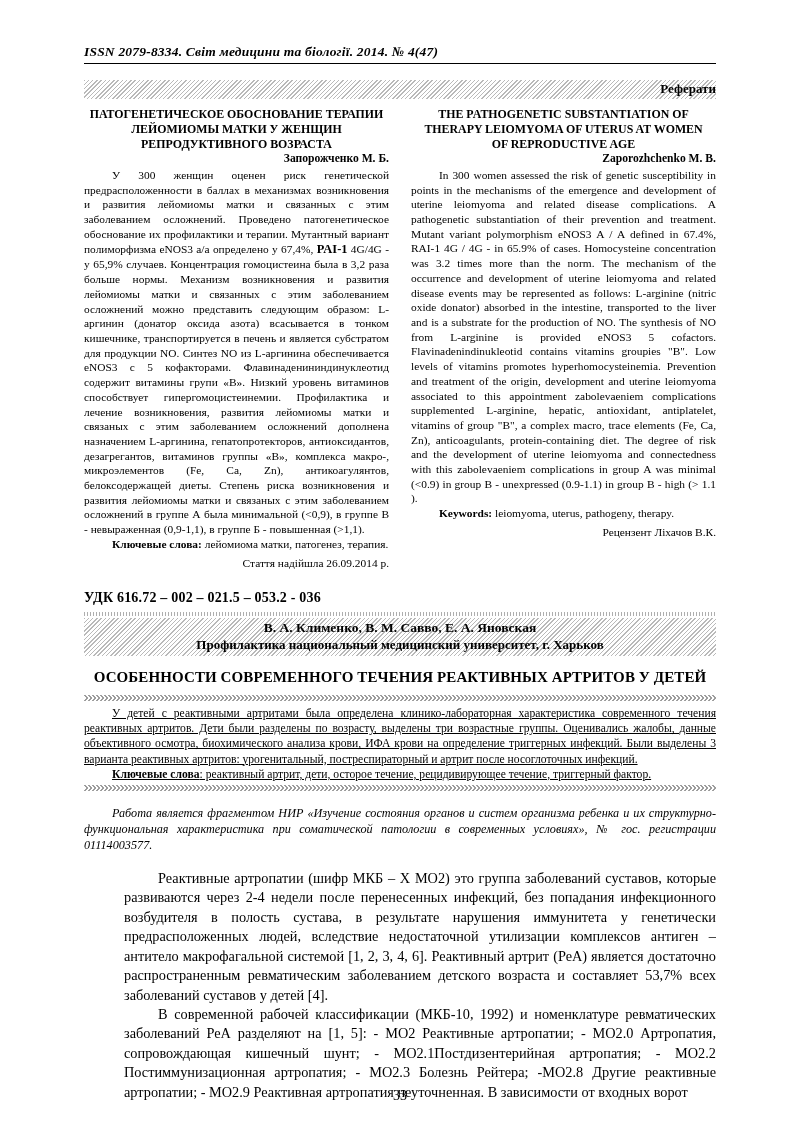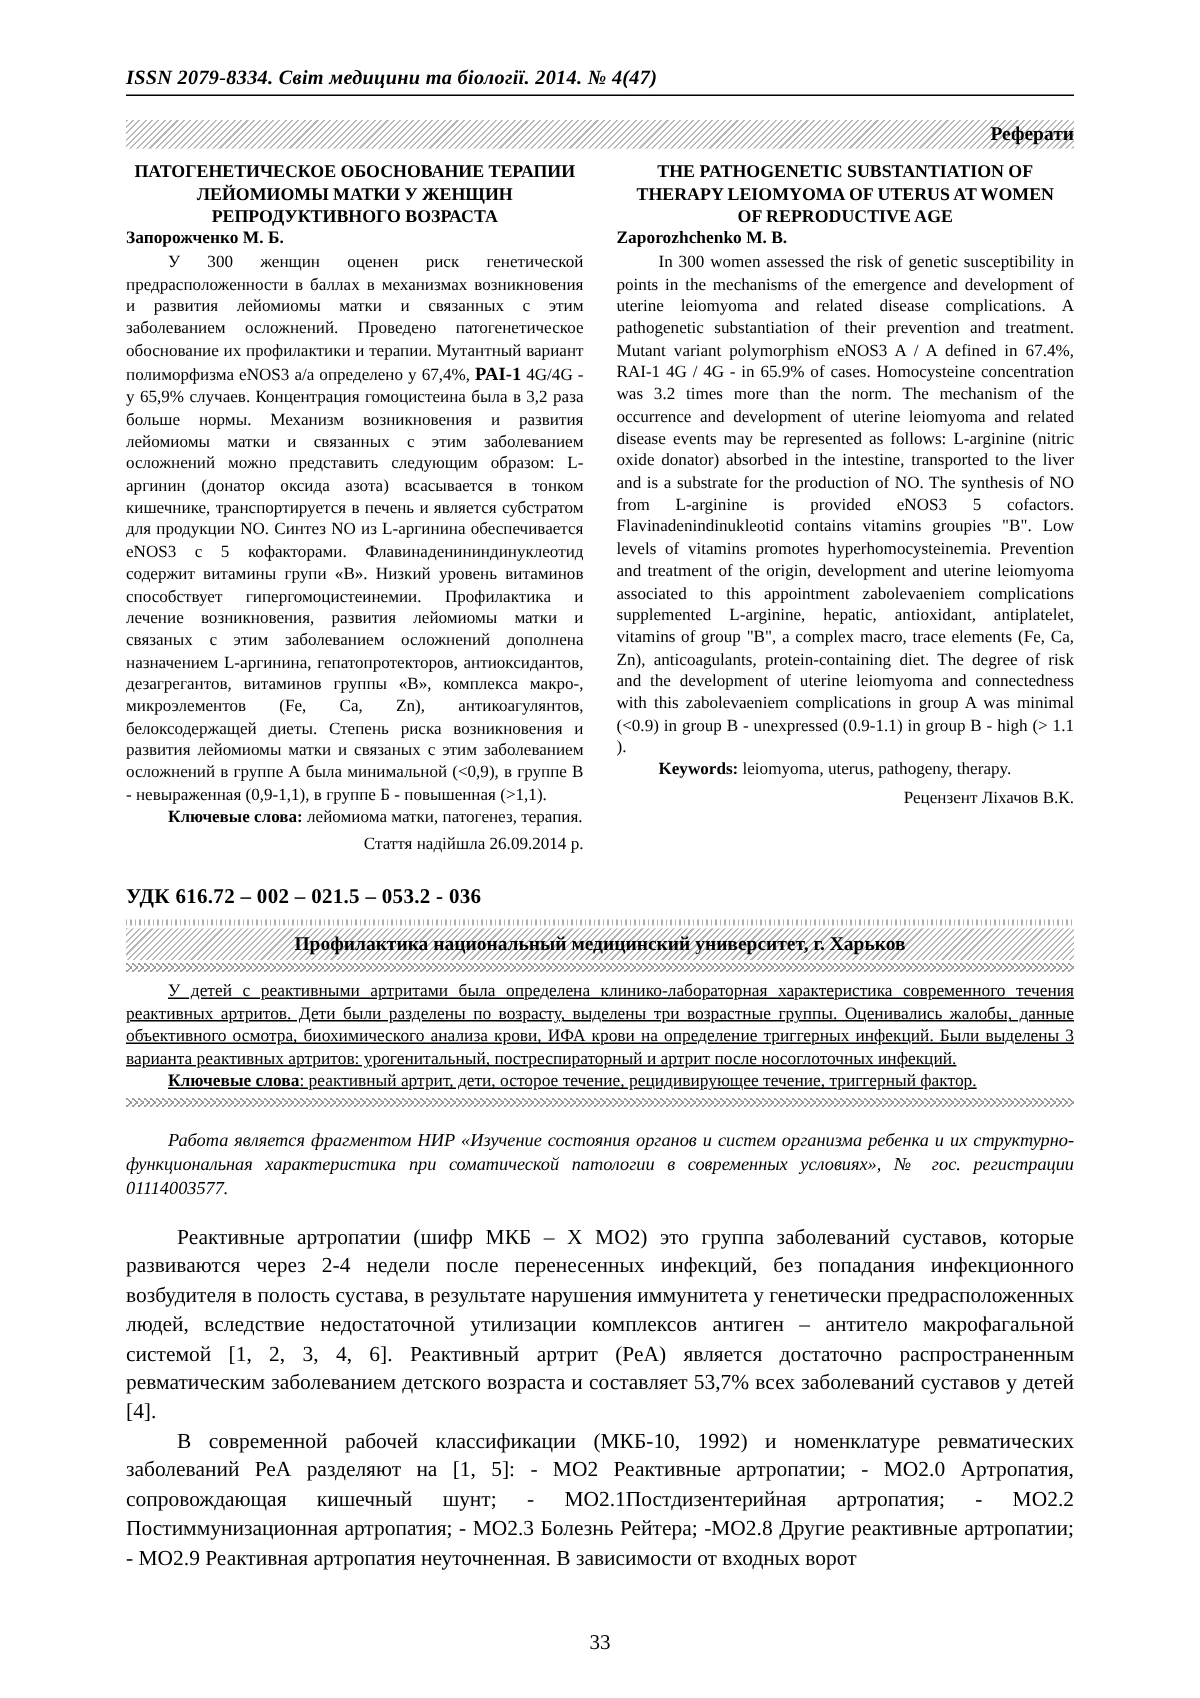--- a/index.html
+++ b/index.html
@@ -98,21 +98,21 @@
     text-justify: inter-word;
   }
   .abs-title {
     text-align: center;
     font-weight: bold;
     font-size: 11.9px;
     line-height: 1.26;
     text-transform: uppercase;
   }
   .abs-author {
-    text-align: left;
+    text-align: right;
     font-weight: bold;
     font-size: 11.6px;
     padding-bottom: 1px;
   }
   .abs-body p {
     margin: 0;
     text-indent: 28px;
   }
   .abs-body .kw {
     margin-top: 0;
@@ -159,20 +159,21 @@
     text-align: justify;
     margin: 14px 0 4px 0;
     text-indent: 28px;
   }
   .body-text {
     font-size: 14.3px;
     line-height: 1.36;
     text-align: justify;
     text-justify: inter-word;
     margin-top: 16px;
+    margin-left: 40px;
   }
   .body-text p {
     margin: 0;
     text-indent: 34px;
   }
 
   
   .folio {
     position: absolute;
     left: 0;
@@ -223,23 +224,25 @@
       </div>
       <div class="abs-foot">Рецензент Ліхачов В.К.</div>
     </div>
   </div>
 
   <div class="udk">УДК 616.72 – 002 – 021.5 – 053.2 - 036</div>
 
   <div class="dotline"></div>
 
   <div class="hatch-bar authors">
+    <div>В. А. Клименко, В. М. Савво, Е. А. Яновская</div>
     <div class="line2">Профилактика национальный медицинский университет, г. Харьков</div>
   </div>
 
+  <div class="art-title">ОСОБЕННОСТИ СОВРЕМЕННОГО ТЕЧЕНИЯ РЕАКТИВНЫХ АРТРИТОВ У ДЕТЕЙ</div>
 
   <div class="zigzag"></div>
 
   <div class="abstract-ru">
     <p>У детей с реактивными артритами была определена клинико-лабораторная характеристика современного течения реактивных артритов. Дети были разделены по возрасту, выделены три возрастные группы. Оценивались жалобы, данные объективного осмотра, биохимического анализа крови, ИФА крови на определение триггерных инфекций. Были выделены 3 варианта реактивных артритов: урогенитальный, постреспираторный и артрит после носоглоточных инфекций.</p>
     <p><b class="kwlabel">Ключевые слова</b><span>: реактивный артрит, дети, осторое течение, рецидивирующее течение, триггерный фактор.</span></p>
   </div>
 
   <div class="zigzag"></div>
 

